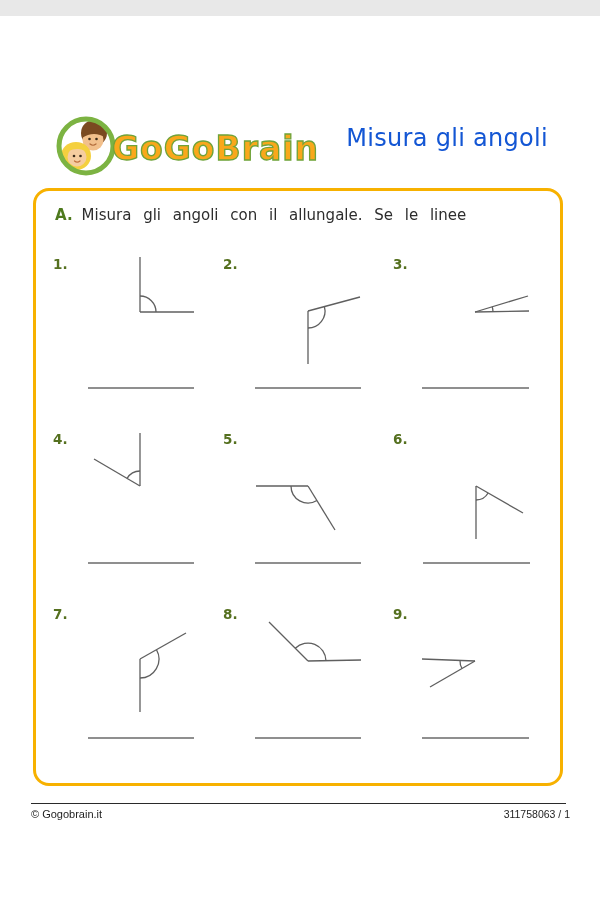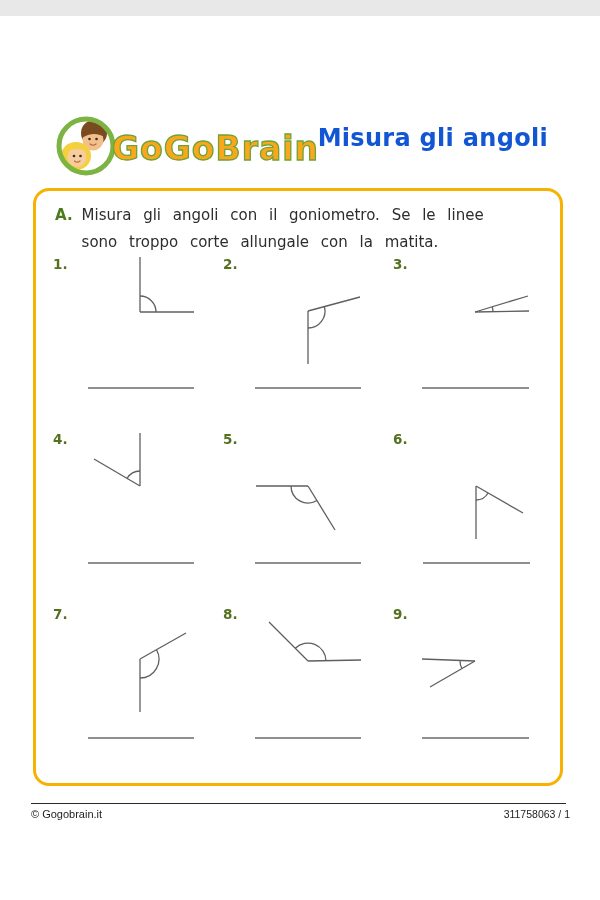--- a/index.html
+++ b/index.html
@@ -9,21 +9,21 @@
     margin:16px auto;
   }
   
   #logo{position:absolute;left:54px;top:98px;display:flex;align-items:center;}
   #logo svg{display:block;}
   #logo .logo-text{
     font-size:33px;font-weight:800;color:#F9A81B;letter-spacing:1px;
     -webkit-text-stroke:1.3px #6FA33A;margin-left:-6px;margin-top:4px;
   }
   #page-title{
-    position:absolute;right:52px;top:108px;font-size:24px;font-weight:700;
+    position:absolute;right:52px;top:108px;font-size:24px;font-weight:400;
     color:#1356D4;letter-spacing:0.3px;
   }
   
   #worksheet-box{
     position:absolute;left:33px;top:172px;width:524px;height:592px;
     border:3.5px solid #F7B100;border-radius:16px;background:#ffffff;
   }
   #instructions{
     position:absolute;left:19px;top:11px;display:flex;width:470px;
     font-size:15px;line-height:27px;color:#2D2D2D;word-spacing:7px;
@@ -66,22 +66,21 @@
     </svg>
     <span class="logo-text">GoGoBrain</span>
   </div>
 
   <div id="page-title">Misura gli angoli</div>
 
   <div id="worksheet-box">
     <div id="instructions">
       <span class="a-label">A.</span>
       <span class="instr-text">
-        <span>Misura gli angoli con il goniometro. Se le linee</span><br>
-        <span>sono troppo corte allungale con la matita.</span>
+        <span>Misura gli angoli con il allungale. Se le linee</span><br>
       </span>
     </div>
     <div id="grid">
         <div class="cell" style="left: 12px; top: 63px;">
           <span class="num">1.</span>
           <svg width="170" height="125" viewBox="0 0 170 125">
             <line x1="92" y1="58" x2="92" y2="3" stroke="#5F5F5F" stroke-width="1.3"></line>
             <line x1="92" y1="58" x2="146" y2="58" stroke="#5F5F5F" stroke-width="1.3"></line>
             <path d="M 92.0 42.0 A 16 16 0 0 1 108.0 58.0" fill="none" stroke="#5F5F5F" stroke-width="1.3"></path>
           </svg>

